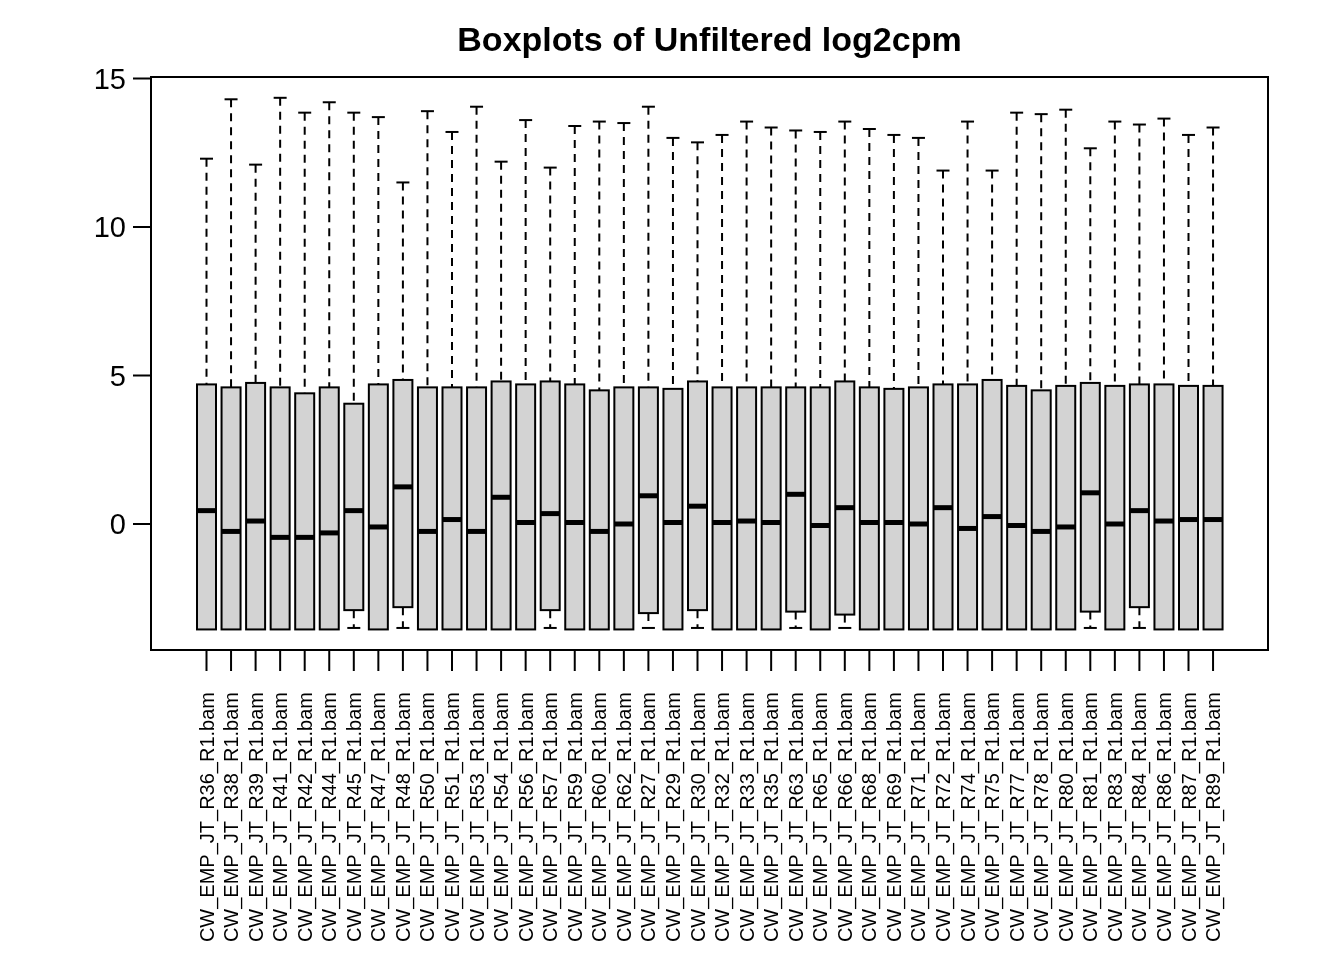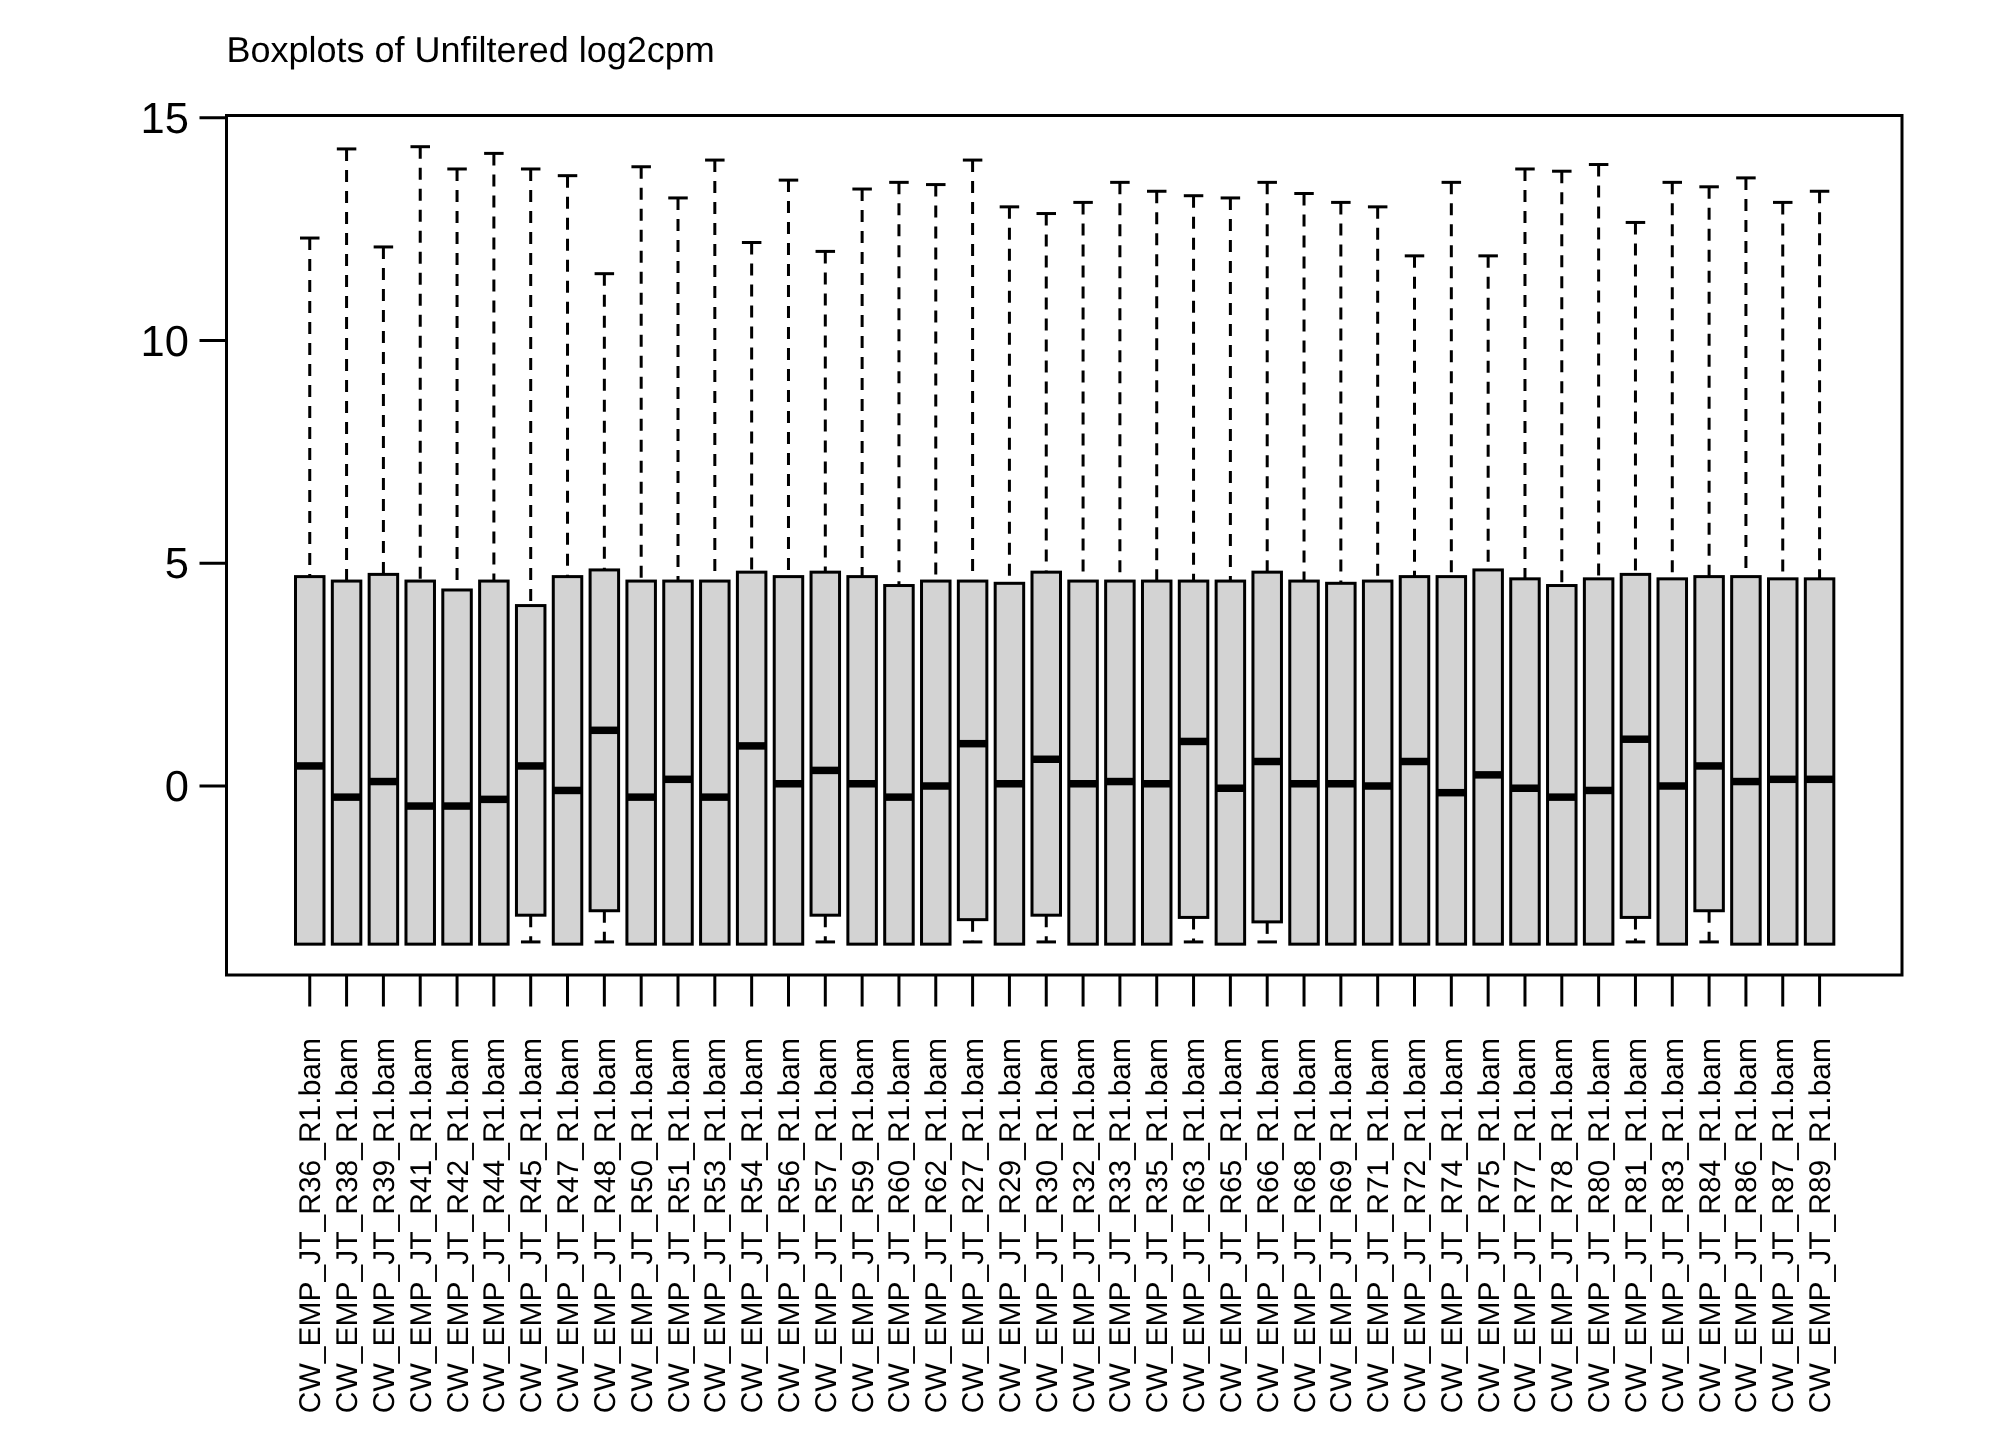--- a/index.html
+++ b/index.html
@@ -15,22 +15,23 @@
     position: relative;
     width: 1344px;
     height: 960px;
     background: #ffffff;
   }
   .chart-title {
     position: absolute;
     left: 151px;
     top: 20px;
     width: 1117px;
-    font-size: 24px;
-    font-weight: normal;
+    text-align: center;
+    font-size: 34px;
+    font-weight: bold;
     color: #000000;
     letter-spacing: 0px;
   }
   svg.plot {
     position: absolute;
     left: 0;
     top: 0;
   }
   svg.plot text {
     font-family: "Liberation Sans", sans-serif;

